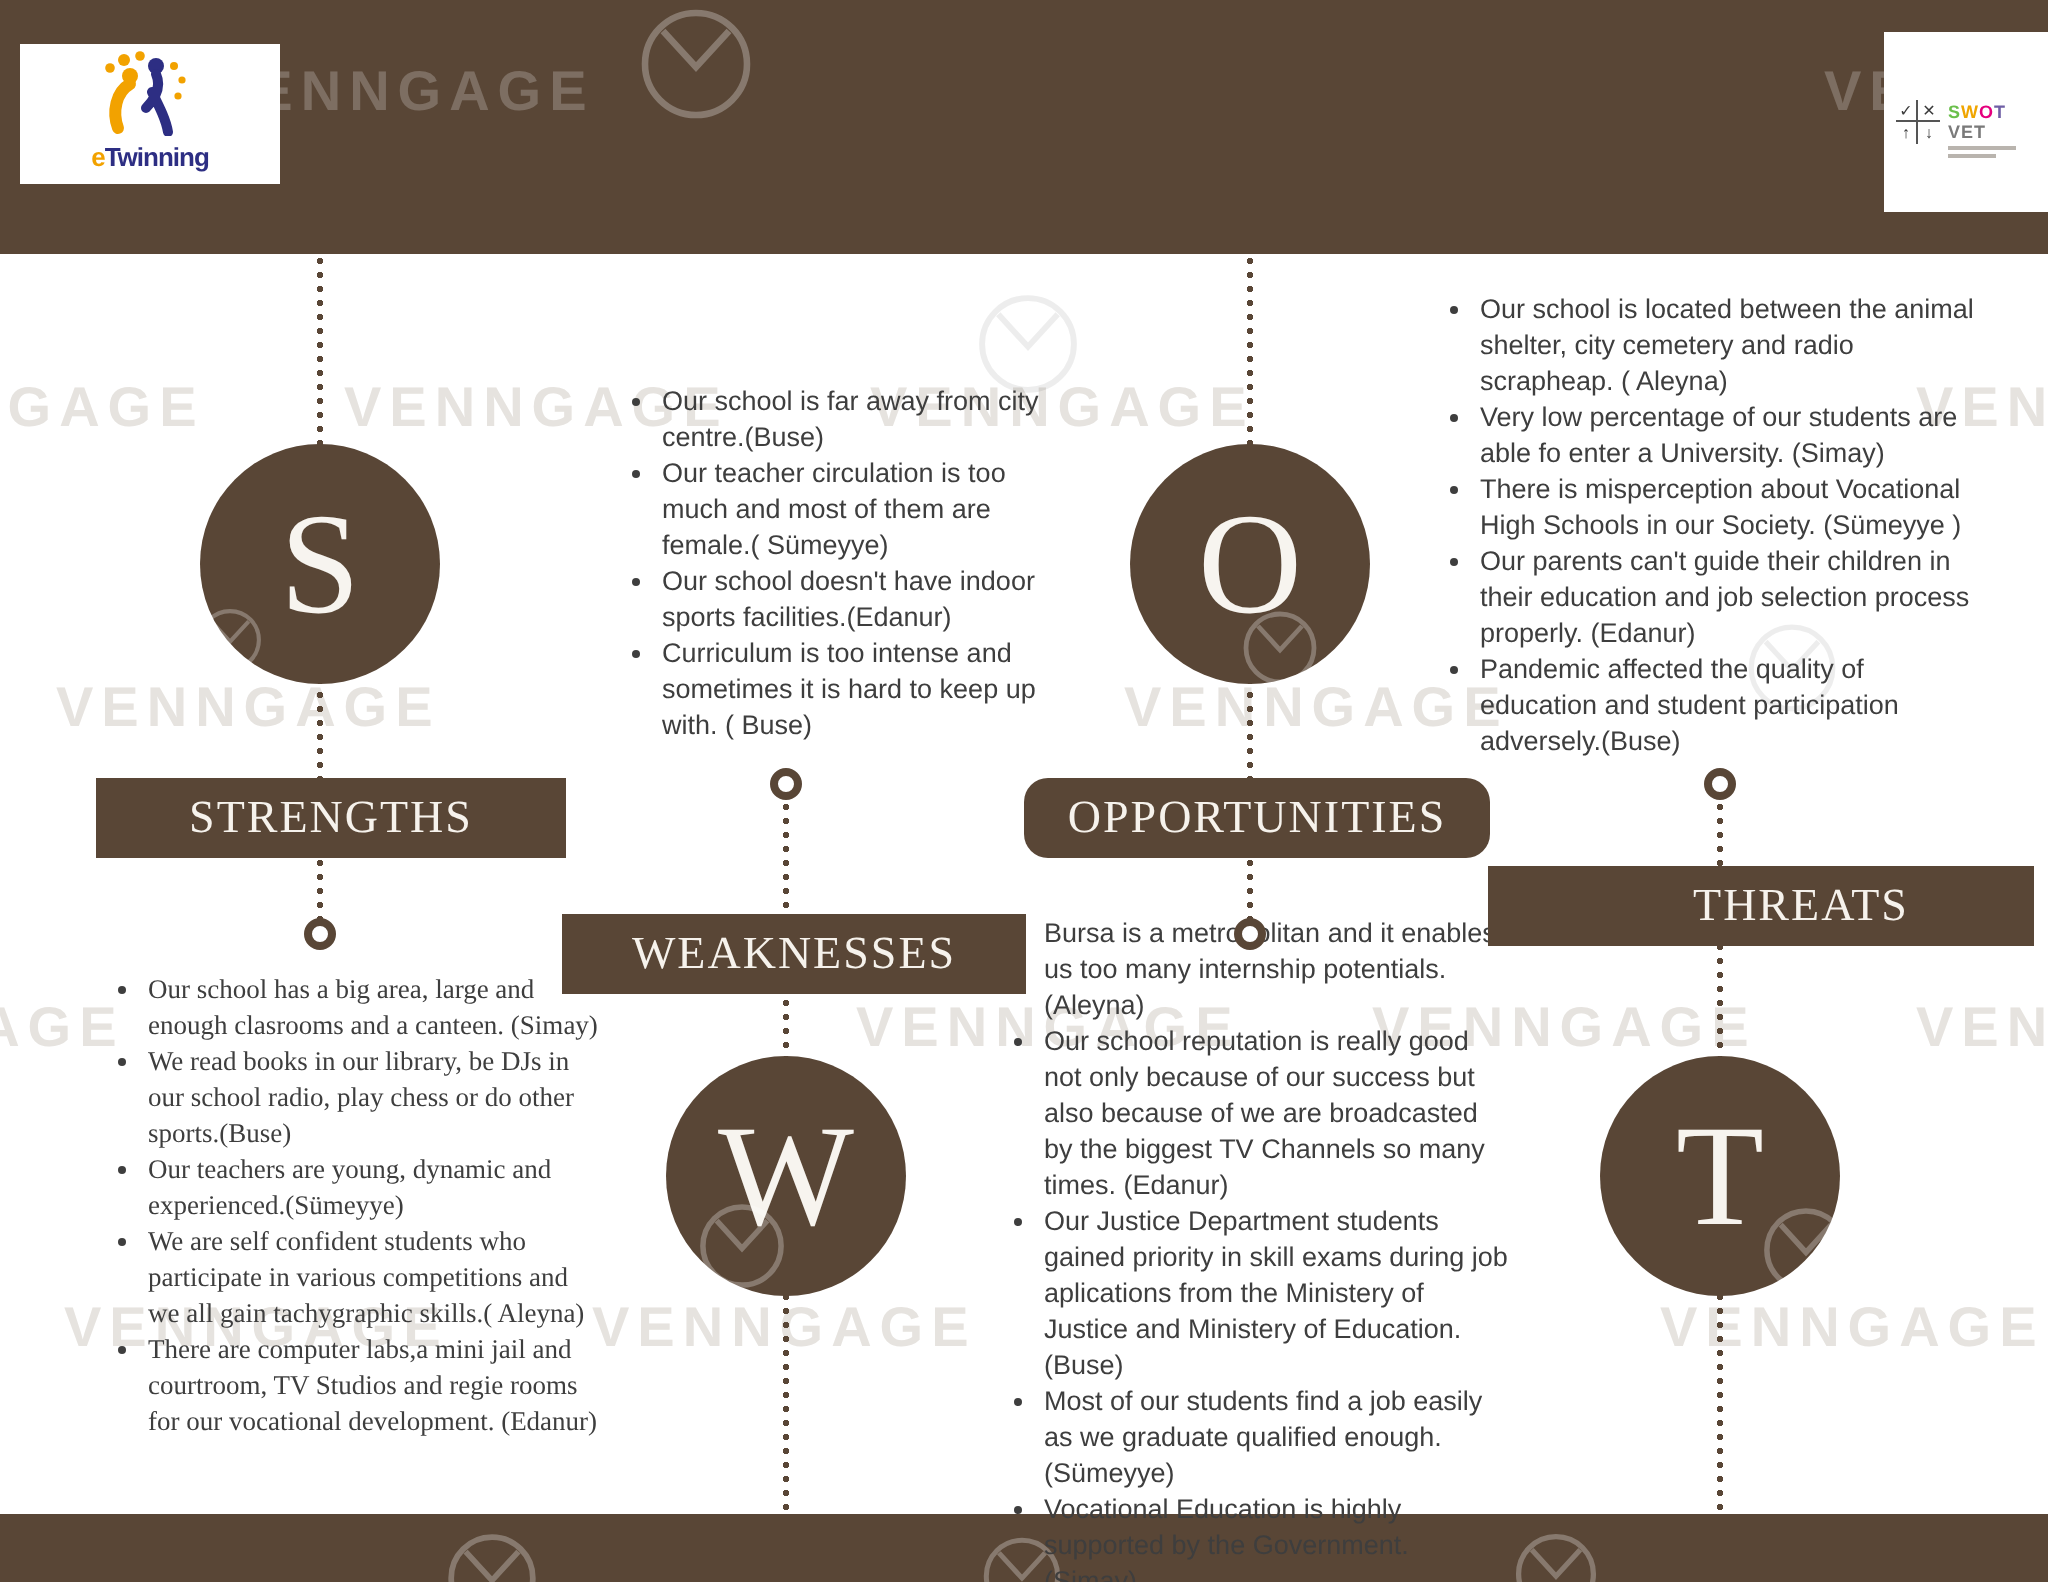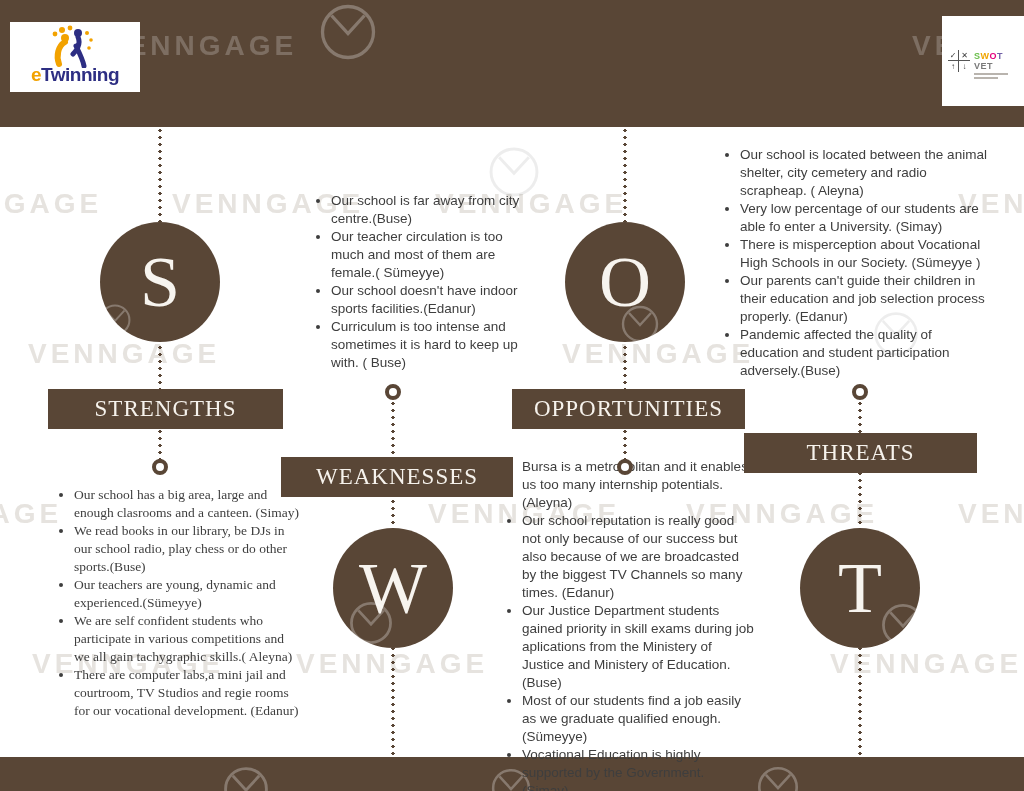--- a/index.html
+++ b/index.html
@@ -5,21 +5,21 @@
   html,body{margin:0;padding:0;}
   .page{position:relative;width:1024px;height:791px;background:#ffffff;overflow:hidden;
         font-family:"Liberation Sans","DejaVu Sans",sans-serif;}
   
   .header{position:absolute;left:0;top:0;width:1024px;height:127px;background:#594636;z-index:2;}
   .title{position:absolute;left:145px;right:50px;top:3px;text-align:center;
          font-family:"Liberation Serif","DejaVu Serif",serif;font-weight:bold;
          font-size:41px;line-height:41px;color:#f7f4ef;letter-spacing:.5px;z-index:3;}
   .logo-box{position:absolute;background:#ffffff;z-index:4;}
   .etw-box{left:10px;top:22px;width:130px;height:70px;}
-  .etw-text{position:absolute;left:0;right:0;bottom:6px;text-align:center;font-size:19px;
+  .etw-text{position:absolute;left:0;right:0;bottom:6px;text-align:center;font-size:13px;
             font-weight:bold;color:#2d2e83;letter-spacing:-.5px;}
   .etw-text .e{color:#f2a200;}
   .swot-box{left:942px;top:16px;width:82px;height:90px;}
   .sv-wrap{position:absolute;left:6px;top:34px;display:flex;align-items:flex-start;gap:4px;}
   .sv-grid{display:grid;grid-template-columns:11px 11px;grid-template-rows:11px 11px;}
   .sv-cell{font-size:8px;line-height:11px;text-align:center;color:#3a3a3a;}
   .sv-c1{border-right:1px solid #555;border-bottom:1px solid #555;}
   .sv-c2{border-bottom:1px solid #555;}
   .sv-c3{border-right:1px solid #555;}
   .sv-name{font-size:9px;font-weight:bold;letter-spacing:.5px;line-height:10px;margin-top:1px;}
@@ -167,22 +167,22 @@
     </div>
   <div class="swot-circle" style="left:333px;top:528px;">
       <span>W</span>
     </div>
   <div class="swot-circle" style="left:800px;top:528px;">
       <span>T</span>
     </div>
 
   <div class="banner" style="left:48px;top:389px;width:235px;">STRENGTHS</div>
   <div class="banner" style="left:281px;top:433px;width:232px;margin-top:24px;">WEAKNESSES</div>
-  <div class="banner" style="left:512px;top:389px;width:233px;">OPPORTUNITIES</div>
-  <div class="banner" style="left:744px;top:433px;width:233px;">THREATS</div>
+  <div class="banner" style="left:512px;top:389px;width:233px;border-radius:12px;">OPPORTUNITIES</div>
+  <div class="banner" style="left:744px;top:433px;width:233px;padding-left:40px;">THREATS</div>
 
   <div class="ring" style="left:152px;top:459px;"></div>
   <div class="ring" style="left:385px;top:384px;"></div>
   <div class="ring" style="left:617px;top:459px;"></div>
   <div class="ring" style="left:852px;top:384px;"></div>
 
   <div class="blist" style="left:58px;top:486px;width:244px;font-family:Liberation Serif, serif;">
     <ul>
       <li>Our school has a big area, large and enough clasrooms and a canteen. (Simay)</li>
       <li>We read books in our library, be DJs in our school radio, play chess or do other sports.(Buse)</li>

